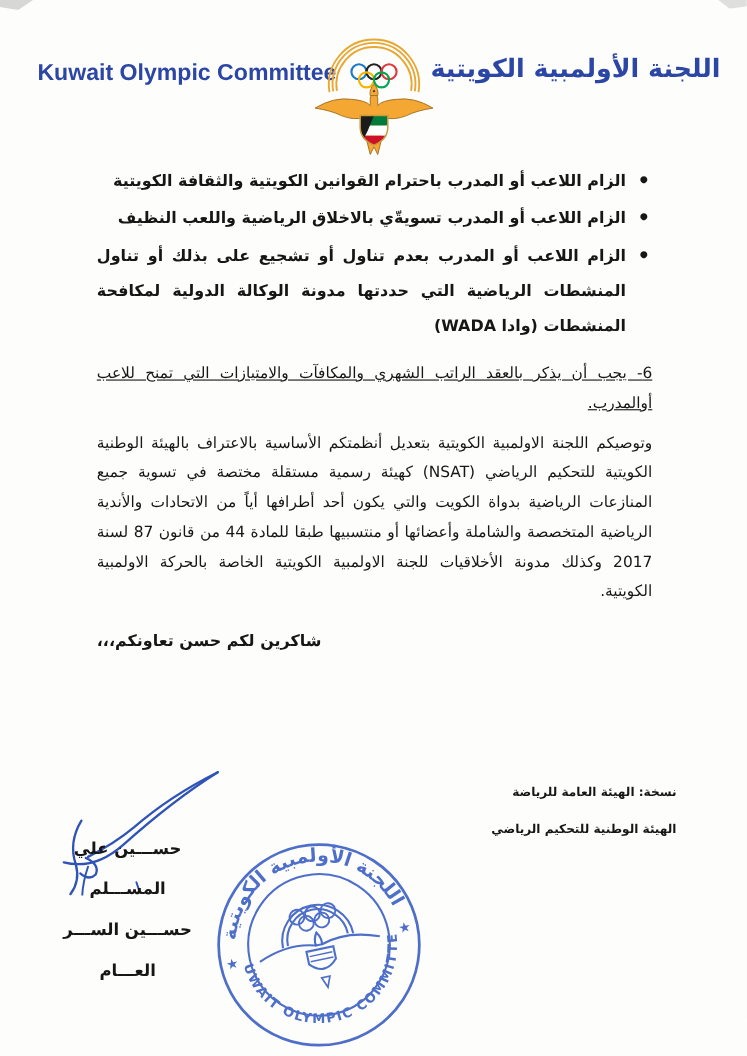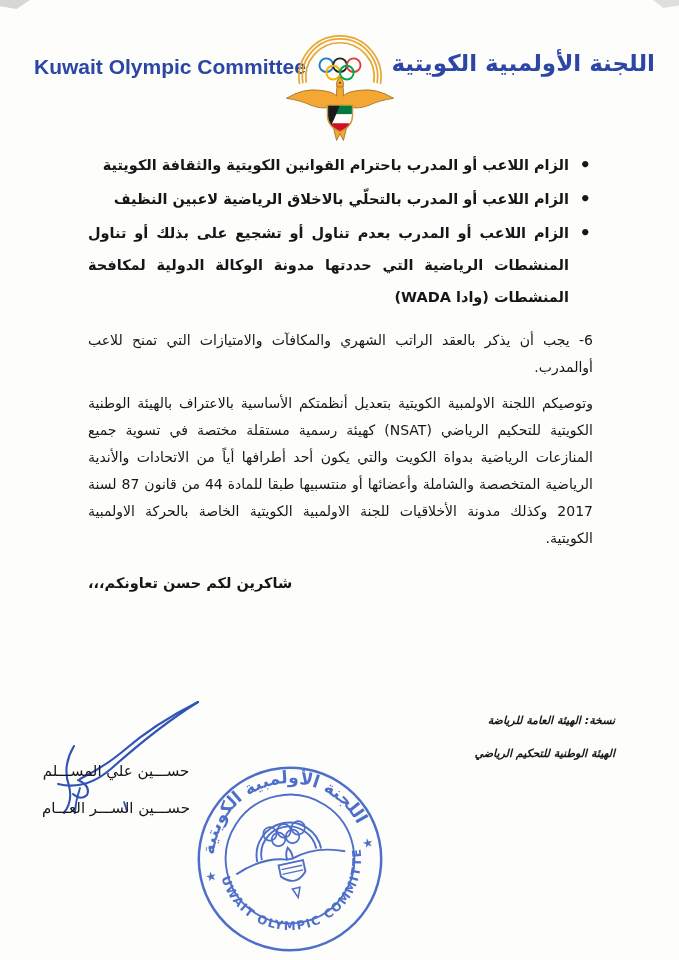--- a/index.html
+++ b/index.html
@@ -23,32 +23,32 @@
   .letter{position:absolute;top:149px;left:88px;width:505px;direction:rtl;}
   ul.bullets{list-style:none;margin:0;padding:0;}
   ul.bullets li{
     position:relative;padding-right:24px;margin-bottom:2px;
     font-weight:bold;font-size:14.5px;line-height:32px;
     text-align:justify;
   }
   ul.bullets li::before{
     content:"\2022";position:absolute;right:2px;top:0;font-size:18px;line-height:32px;
   }
-  .item6{margin-top:14px;font-size:14px;line-height:27px;text-align:justify;}
+  .item6{margin-top:14px;font-size:14px;line-height:27px;text-align:justify;text-decoration:underline;}
   .para{margin-top:9px;font-size:14px;line-height:27px;text-align:justify;}
   .closing{margin-top:23px;margin-left:0;margin-right:53px;
     font-weight:bold;font-size:14.5px;text-align:left;direction:rtl;}
   
   .copies{position:absolute;top:711px;right:64px;direction:rtl;text-align:right;
-    font-size:11px;font-weight:bold;line-height:20px;font-style:italic;}
+    font-size:11px;font-weight:bold;line-height:20px;}
   .copies .cc2{margin-top:13px;margin-left:8px;}
   
   .sig-strokes{position:absolute;left:28px;top:692px;width:178px;height:122px;}
   .sig-block{position:absolute;left:40px;top:753px;width:152px;direction:rtl;text-align:center;
-    font-weight:normal;font-size:15px;line-height:37px;}
+    font-weight:bold;font-size:15px;line-height:37px;}
   
   .stamp{position:absolute;left:194px;top:758px;width:192px;height:202px;opacity:.9;}
 </style>
 </head>
 <body>
 
 <div class="page">
 
   <div class="smudge-tl"></div>
   <div class="smudge-tr"></div>
@@ -89,21 +89,21 @@
         <rect x="39" y="81" width="22" height="9" fill="#ce1126"></rect>
         <polygon points="39,65 50,65 45,77 39,89" fill="#1b1b1b"></polygon>
       </g>
       <path d="M39 65 L61 65 L61 74 Q61 84 50 88.5 Q39 84 39 74 Z" fill="none" stroke="#c89a3e" stroke-width="1.2"></path>
     </g>
   </svg>
 
   <div class="letter">
     <ul class="bullets">
       <li>الزام اللاعب أو المدرب باحترام القوانين الكويتية والثقافة الكويتية</li>
-      <li>الزام اللاعب أو المدرب بالتحلّي بالاخلاق الرياضية لاعبين النظيف</li>
+      <li>الزام اللاعب أو المدرب تسويةّي بالاخلاق الرياضية واللعب النظيف</li>
       <li>الزام اللاعب أو المدرب بعدم تناول أو تشجيع على بذلك أو تناول المنشطات الرياضية التي حددتها مدونة الوكالة الدولية لمكافحة المنشطات (وادا WADA)</li>
     </ul>
     <div class="item6">6- يجب أن يذكر بالعقد الراتب الشهري والمكافآت والامتيازات التي تمنح للاعب أوالمدرب.</div>
     <div class="para">وتوصيكم اللجنة الاولمبية الكويتية بتعديل أنظمتكم الأساسية بالاعتراف بالهيئة الوطنية الكويتية للتحكيم الرياضي (NSAT) كهيئة رسمية مستقلة مختصة في تسوية جميع المنازعات الرياضية بدواة الكويت والتي يكون أحد أطرافها أياً من الاتحادات والأندية الرياضية المتخصصة والشاملة وأعضائها أو منتسبيها طبقا للمادة 44 من قانون 87 لسنة 2017 وكذلك مدونة الأخلاقيات للجنة الاولمبية الكويتية الخاصة بالحركة الاولمبية الكويتية.</div>
     <div class="closing">شاكرين لكم حسن تعاونكم،،،</div>
   </div>
 
   <div class="copies">
     <div class="cc1">نسخة: الهيئة العامة للرياضة</div>
     <div class="cc2">الهيئة الوطنية للتحكيم الرياضي</div>

